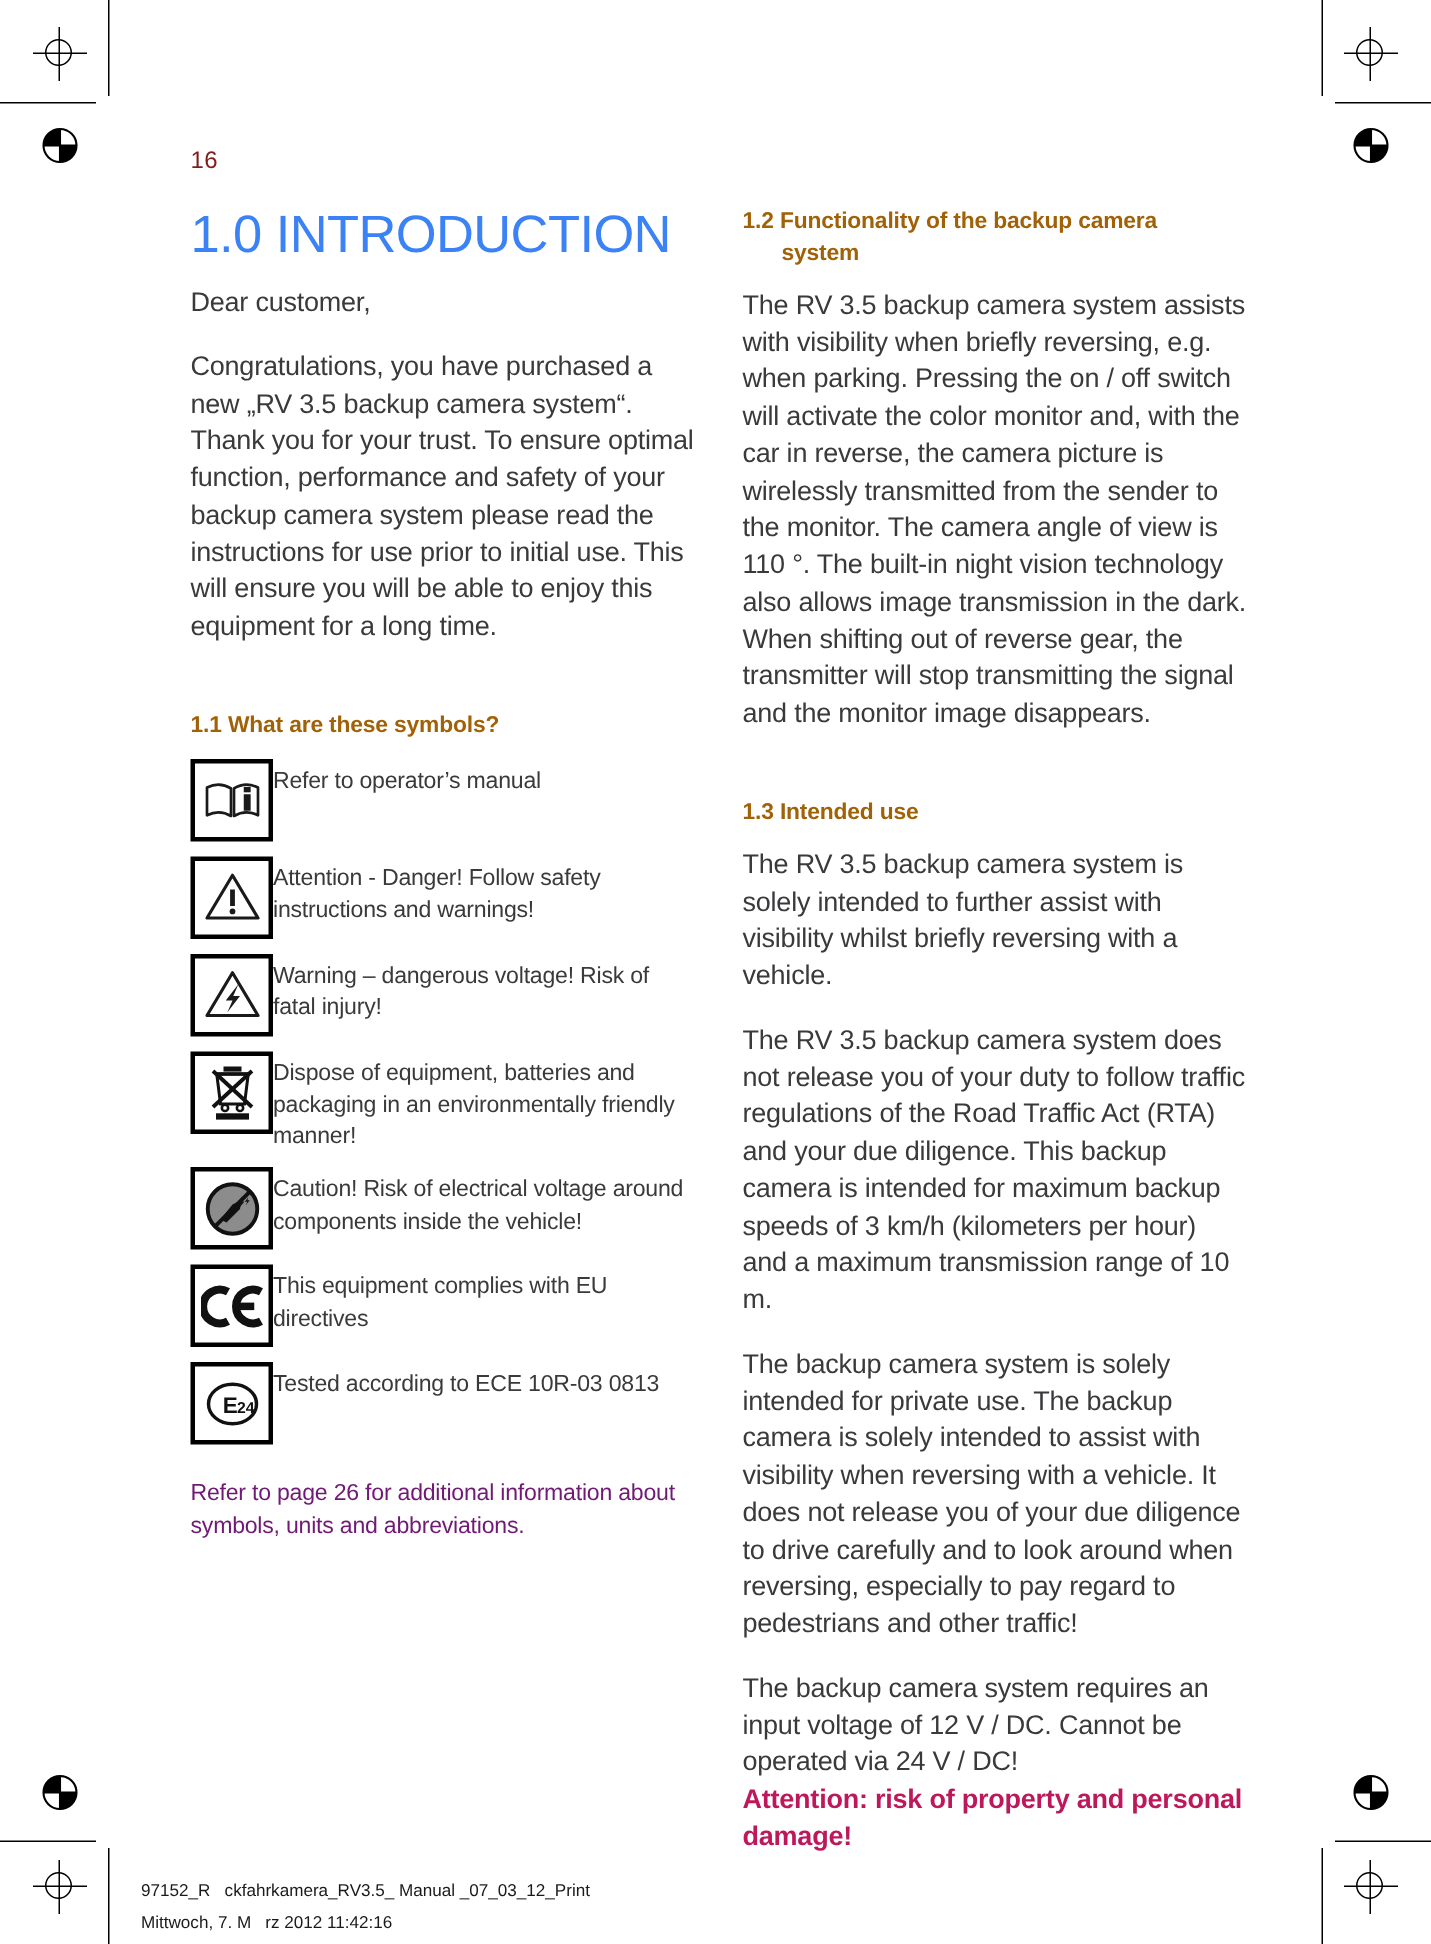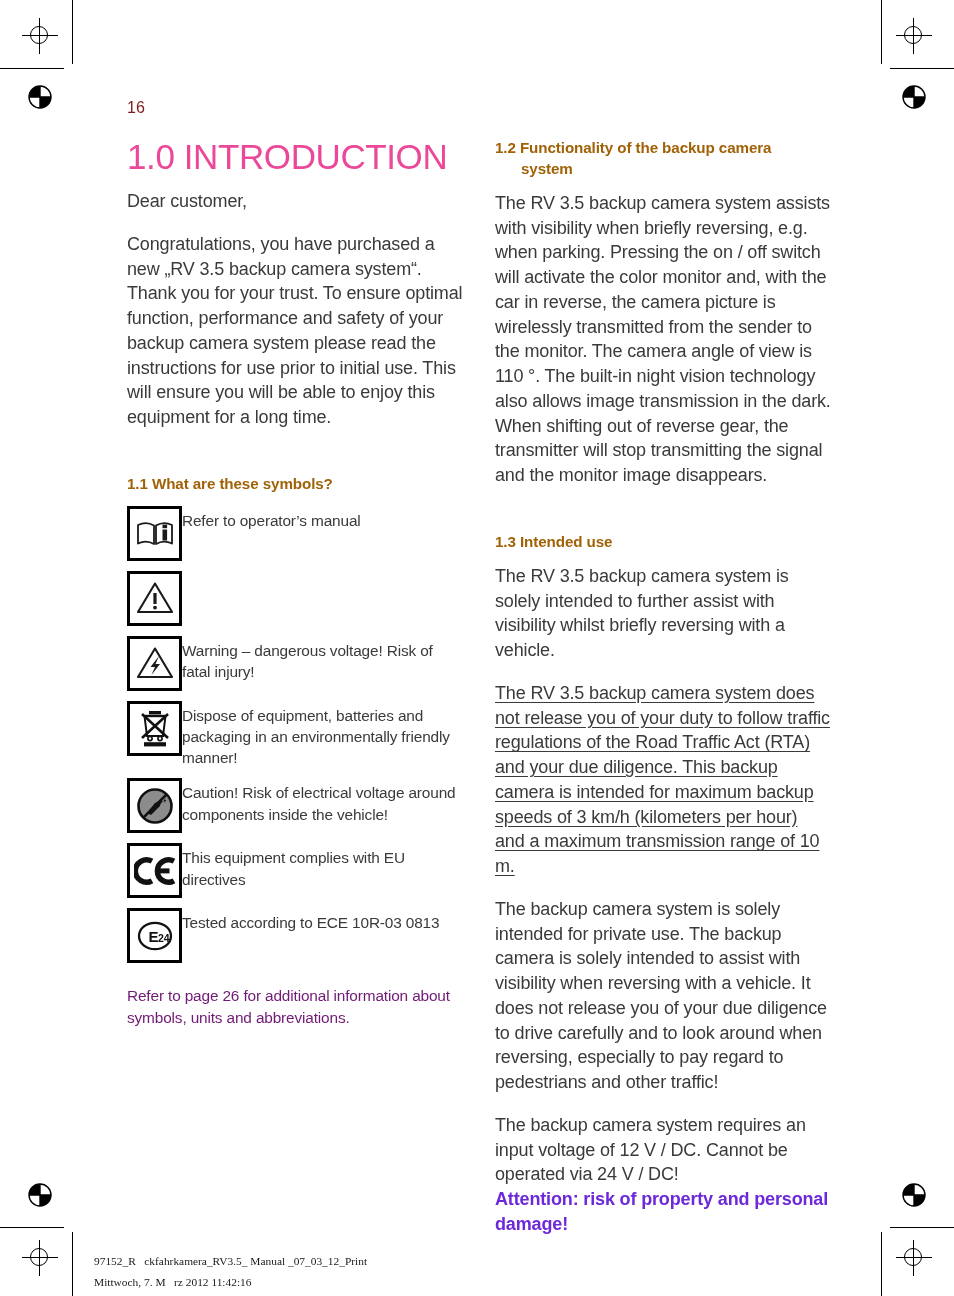--- a/index.html
+++ b/index.html
@@ -74,43 +74,43 @@
   }
   .col-left  { left: 127px; top: 138px; }
   .col-right { left: 495px; top: 138px; }
 
   h1.title {
     margin: 0 0 14px 0;
     font-size: 35px;
     font-weight: 400;
     letter-spacing: -.4px;
     line-height: 1.06;
-    color: #ec4899;
+    color: #3b82f6;
   }
 
   h2.sub {
     margin: 0 0 11px 0;
     font-size: 15.2px;
     font-weight: bold;
     line-height: 1.38;
     letter-spacing: -.1px;
     color: #a16207;
   }
   h2.sub .ind { display: block; padding-left: 26px; }
 
   p.body {
     margin: 0 0 18px 0;
     font-size: 18px;
     line-height: 1.375;
     letter-spacing: -.15px;
     color: #3a3a3c;
   }
   p.body.tight { margin-bottom: 0; }
-  p.body.ul { text-decoration: underline; text-underline-offset: 2.5px; }
-  p.body b { color: #6d28d9; text-align: right; }
+  p.body.ul { text-underline-offset: 2.5px; }
+  p.body b { color: #be185d; text-align: right; }
 
   .spacer-lg { height: 26px; }
 
   
   .symlist { margin-top: 6px; }
   .symrow {
     display: flex;
     align-items: flex-start;
     margin-bottom: 10px;
   }
@@ -139,21 +139,21 @@
     font-size: 15.4px;
     line-height: 1.375;
     letter-spacing: -.15px;
     color: #701a75;
   }
 
   
   .footer {
     position: absolute;
     left: 94px;
-    font-family: Liberation Serif, serif;
+    font-family: Liberation Sans, sans-serif;
     font-size: 11.4px;
     color: #1a1a1a;
     white-space: pre;
   }
   .footer.l1 { top: 1255px; }
   .footer.l2 { top: 1276px; }
 </style>
 </head>
 <body>
 
@@ -256,20 +256,21 @@
       </div>
 
       <div class="symrow">
         <div class="symbox">
           <svg width="38" height="34" viewBox="0 0 38 34">
             <path d="M19 2.5 L36 31 L2 31 Z" fill="#fff" stroke="#1a1a1a" stroke-width="2.1" stroke-linejoin="round"></path>
             <rect x="17.4" y="12" width="3.2" height="11" fill="#1a1a1a"></rect>
             <circle cx="19" cy="26.6" r="1.9" fill="#1a1a1a"></circle>
           </svg>
         </div>
+        <div class="symtext">Attention - Danger! Follow safety instructions and warnings!</div>
       </div>
 
       <div class="symrow">
         <div class="symbox">
           <svg width="38" height="34" viewBox="0 0 38 34">
             <path d="M19 2.5 L36 31 L2 31 Z" fill="#fff" stroke="#1a1a1a" stroke-width="2.1" stroke-linejoin="round"></path>
             <path d="M23 10 L14.5 21 L19 21 L15.5 29 L24 18 L19.5 18 Z" fill="#1a1a1a"></path>
           </svg>
         </div>
         <div class="symtext">Warning – dangerous voltage! Risk of fatal injury!</div>

